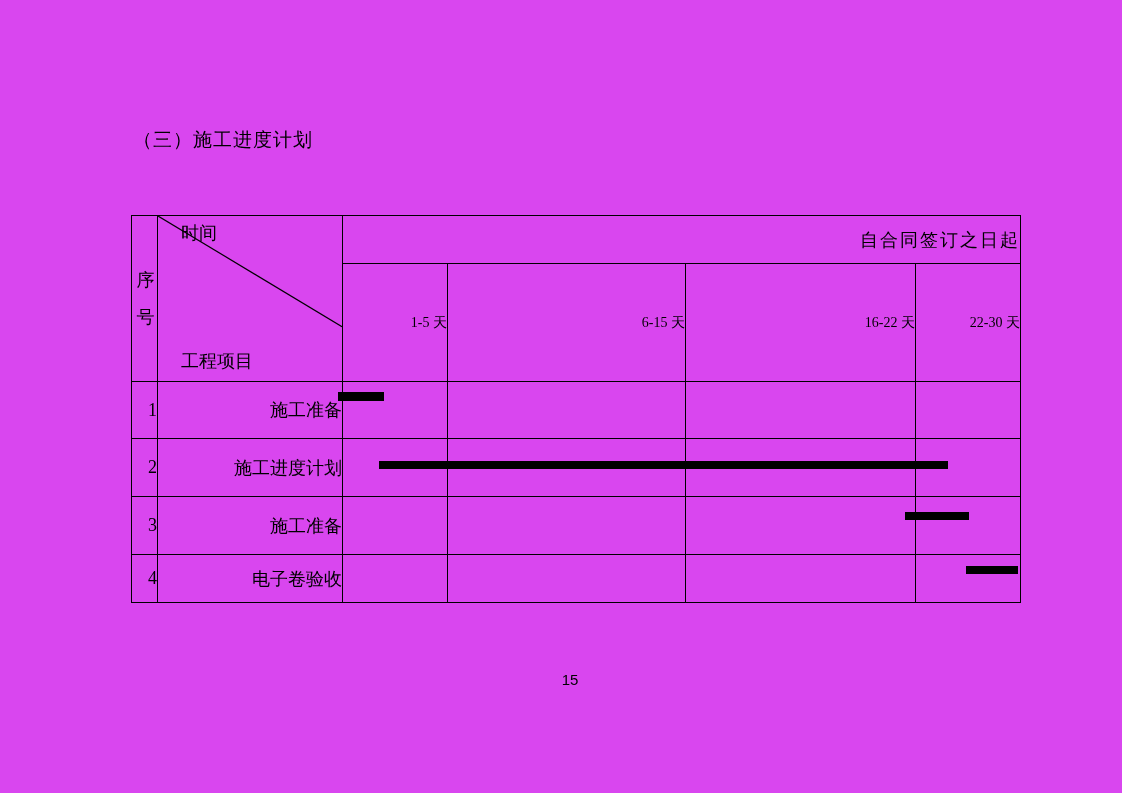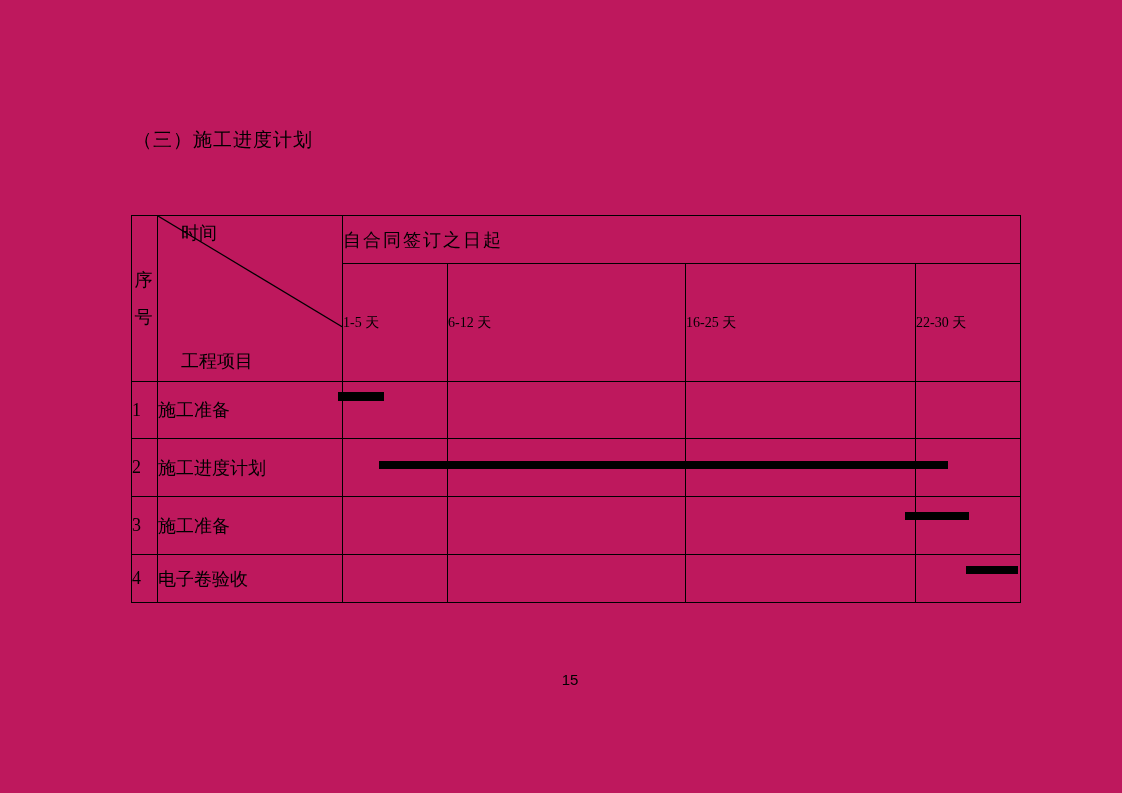--- a/index.html
+++ b/index.html
@@ -2,36 +2,36 @@
 <html><head>
 <meta charset="utf-8">
 <style>
   * { margin:0; padding:0; box-sizing:border-box; }
   html,body { background:#ffffff; }
   body {
     width:1122px; height:793px;
     font-family:"Liberation Serif","DejaVu Serif",serif;
     color:#000;
   }
-  .page { position:relative; width:1122px; height:793px; background:#be185d; overflow:hidden; }
+  .page { position:relative; width:1122px; height:793px; background:#d946ef; overflow:hidden; }
 
   .h1 { position:absolute; left:133px; top:127px; font-size:19px; letter-spacing:1px; white-space:nowrap; }
   .h2 { position:absolute; left:131px; top:172px; font-size:19px; letter-spacing:1px; white-space:nowrap; }
 
   .table-wrap { position:absolute; left:131px; top:215px; width:889px; height:387px; }
 
   table.gantt {
     border-collapse:collapse; table-layout:fixed;
     width:889px; height:387px;
     font-size:18px; color:#000;
   }
   table.gantt td {
     border:1px solid #000;
     padding:0;
-    text-align:left;
+    text-align:right;
     vertical-align:middle;
   }
   tr.r-span  { height:48px; }
   tr.r-days  { height:118px; }
   tr.r-b1    { height:57px; }
   tr.r-b2    { height:58px; }
   tr.r-b3    { height:58px; }
   tr.r-b4    { height:48px; }
 
   td.c-seq .seq-txt {
@@ -85,22 +85,22 @@
           <svg viewBox="0 0 185 164" preserveAspectRatio="none">
             <line x1="0" y1="0" x2="185" y2="110" stroke="#000" stroke-width="1.2"></line>
           </svg>
           <span class="diag-top">时间</span>
           <span class="diag-bottom">工程项目</span>
         </td>
         <td class="c-span" colspan="4">自合同签订之日起</td>
       </tr>
       <tr class="r-days">
         <td>1-5 天</td>
-        <td>6-12 天</td>
-        <td>16-25 天</td>
+        <td>6-15 天</td>
+        <td>16-22 天</td>
         <td>22-30 天</td>
       </tr>
 
       <tr class="r-b1">
         <td class="c-no">1</td>
         <td class="c-name">施工准备</td>
         <td></td>
         <td></td>
         <td></td>
         <td></td>

